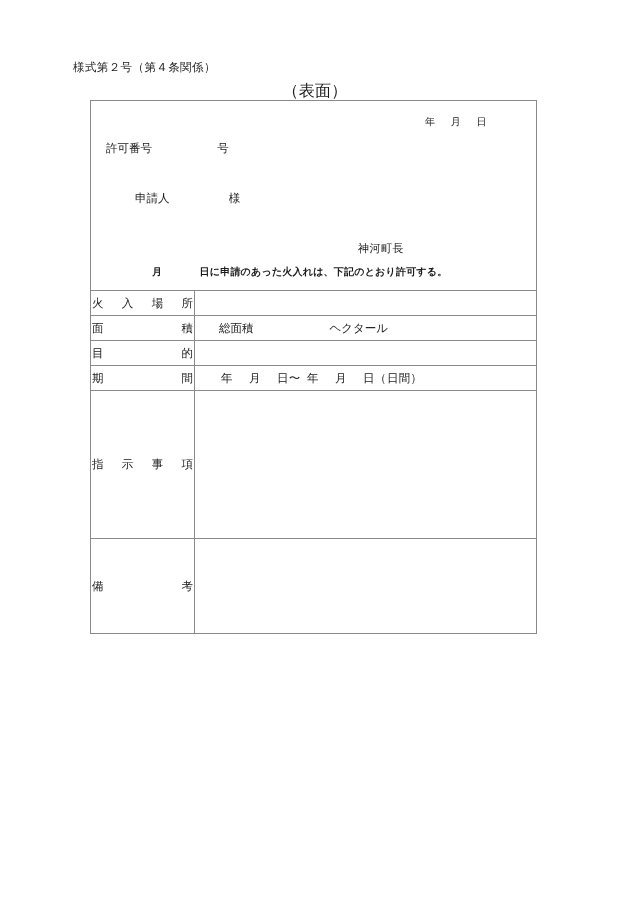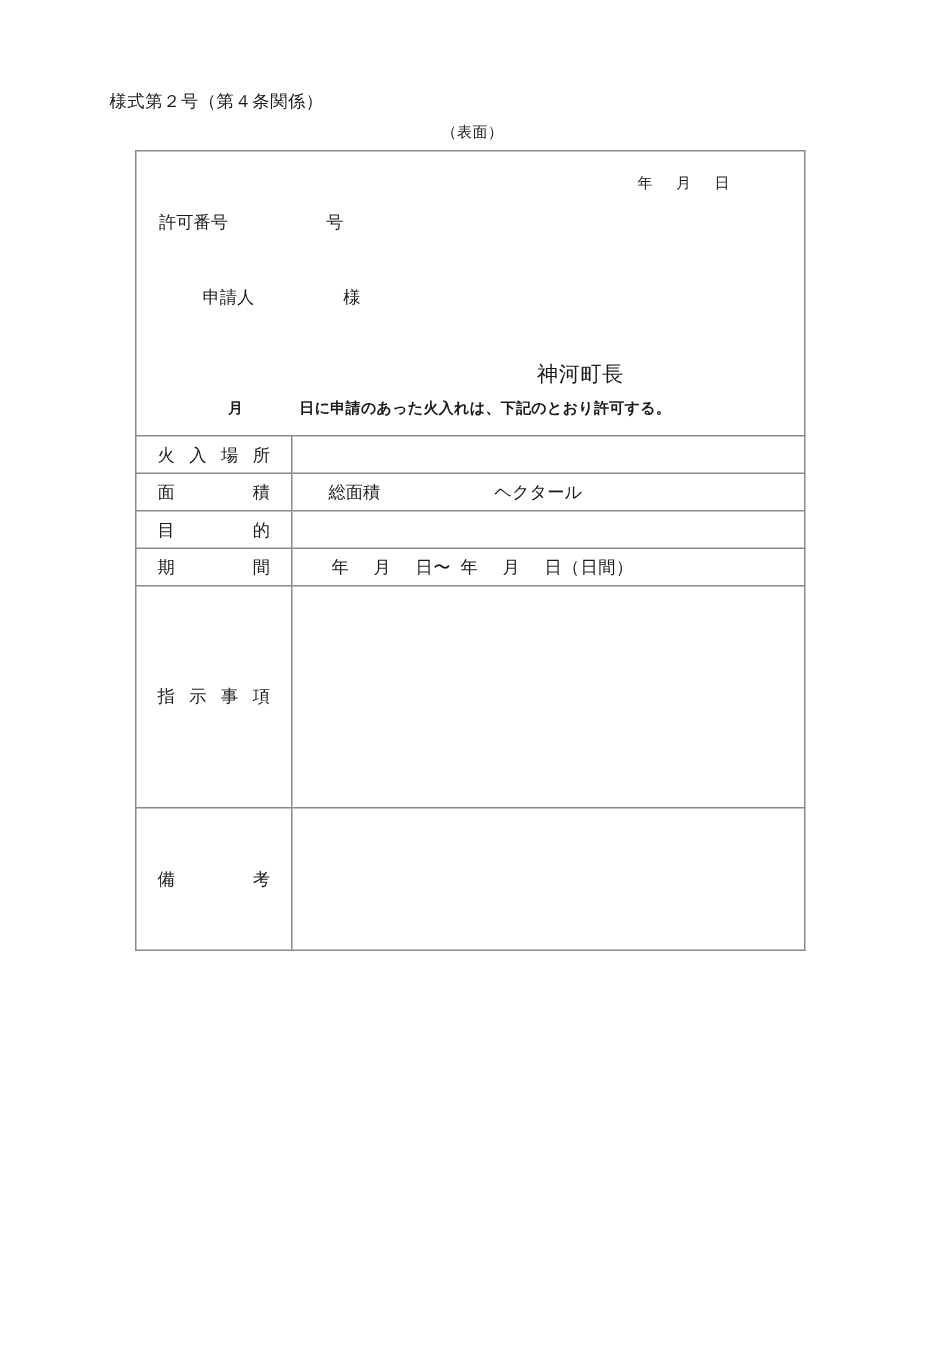--- a/index.html
+++ b/index.html
@@ -33,21 +33,21 @@
     white-space: nowrap;
   }
 
   
   .side-label {
     position: absolute;
     left: 0;
     top: 81px;
     width: 630px;
     text-align: center;
-    font-size: 10px;
+    font-size: 16px;
     letter-spacing: 0.3px;
   }
 
   
   .doc-title {
     position: absolute;
     left: 262px;
     top: 92px;
     font-size: 12.5px;
     letter-spacing: 11px;
@@ -100,21 +100,21 @@
     white-space: nowrap;
     z-index: 2;
     margin-left: 29px;
   }
   .applicant .gap { display: inline-block; width: 52px; }
 
   .issuer {
     position: absolute;
     left: 358px;
     top: 241px;
-    font-size: 14px;
+    font-size: 11px;
     letter-spacing: 0.5px;
     white-space: nowrap;
     z-index: 2;
   }
 
   .statement {
     position: absolute;
     left: 152px;
     top: 265px;
     font-size: 10px;
@@ -137,21 +137,21 @@
   .form-table td {
     border: 1px solid #8a8a8a;
     font-size: 11.5px;
     padding: 0;
     vertical-align: middle;
   }
   .form-table td.label {
     width: 104px;
     text-align: justify;
     text-align-last: justify;
-    padding: 0 14px;
+    padding: 0 1px;
     box-sizing: border-box;
     white-space: nowrap;
   }
   .form-table td.value {
     padding: 0 24px;
     box-sizing: border-box;
   }
   .r-short { height: 25px; }
   .r-tall  { height: 148px; }
   .r-mid   { height: 95px; margin-left: 40px; }

